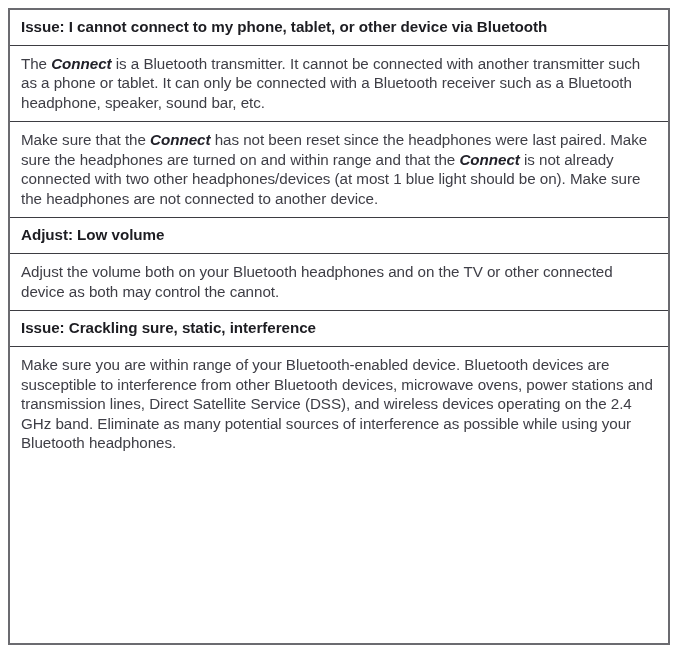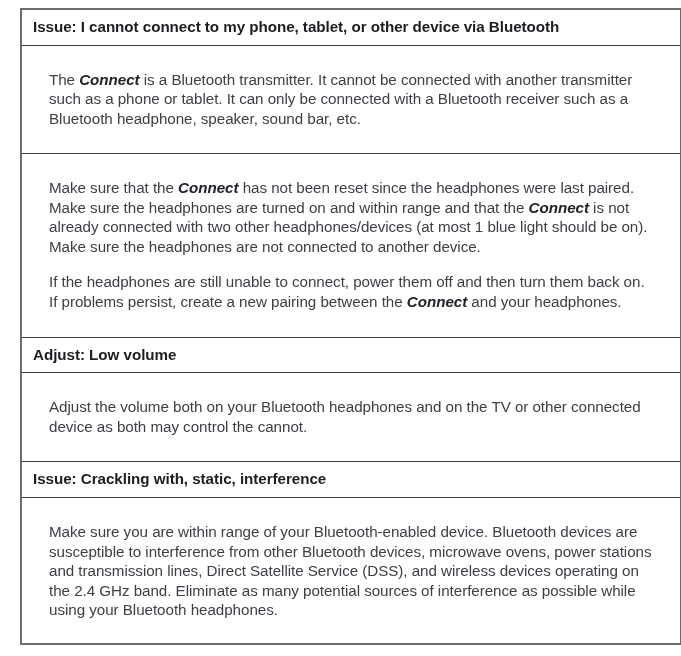--- a/index.html
+++ b/index.html
@@ -10,21 +10,21 @@
   body {
     width: 681px;
     height: 656px;
     overflow: hidden;
     font-family: "Liberation Sans", sans-serif;
     -webkit-font-smoothing: antialiased;
   }
 
   #faq-table {
     position: absolute;
-    left: 20px;
+    left: 8px;
     top: 8px;
     width: 662px;
     height: 637px;
     box-sizing: border-box;
     border: 2px solid #6b6b70;
     background: #ffffff;
   }
 
   .row {
     box-sizing: border-box;
@@ -49,21 +49,21 @@
     line-height: 1.30;
     letter-spacing: -0.05px;
   }
 
   .para {
     font-size: 15.2px;
     font-weight: normal;
     color: #3e3e46;
     line-height: 1.285;
     letter-spacing: -0.05px;
-    margin: 16px;
+    margin: 0;
   }
   .para + .para {
     margin-top: 15px;
   }
 
   em.product {
     font-style: italic;
     font-weight: bold;
     color: #22222a;
   }
@@ -73,27 +73,26 @@
 
 <div id="faq-table">
     <div class="row header">
       <div class="issue-title">Issue: I cannot connect to my phone, tablet, or other device via Bluetooth</div>
     </div>
     <div class="row body">
       <p class="para">The <em class="product">Connect</em> is a Bluetooth transmitter. It cannot be connected with another transmitter such as a phone or tablet. It can only be connected with a Bluetooth receiver such as a Bluetooth headphone, speaker, sound bar, etc.</p>
     </div>
     <div class="row body">
       <p class="para">Make sure that the <em class="product">Connect</em> has not been reset since the headphones were last paired. Make sure the headphones are turned on and within range and that the <em class="product">Connect</em> is not already connected with two other headphones/devices (at most 1 blue light should be on). Make sure the headphones are not connected to another device.</p>
-      <p class="para">If the headphones are still unable to connect, power them off and then turn them back on. If problems persist, create a new pairing between the <em class="product">Connect</em> and your headphones.</p>
     </div>
     <div class="row header">
       <div class="issue-title">Adjust: Low volume</div>
     </div>
     <div class="row body">
       <p class="para">Adjust the volume both on your Bluetooth headphones and on the TV or other connected device as both may control the cannot.</p>
     </div>
     <div class="row header">
-      <div class="issue-title">Issue: Crackling with, static, interference</div>
+      <div class="issue-title">Issue: Crackling sure, static, interference</div>
     </div>
     <div class="row body">
       <p class="para">Make sure you are within range of your Bluetooth-enabled device. Bluetooth devices are susceptible to interference from other Bluetooth devices, microwave ovens, power stations and transmission lines, Direct Satellite Service (DSS), and wireless devices operating on the 2.4 GHz band. Eliminate as many potential sources of interference as possible while using your Bluetooth headphones.</p>
     </div>
   </div>
 
 </body></html>

